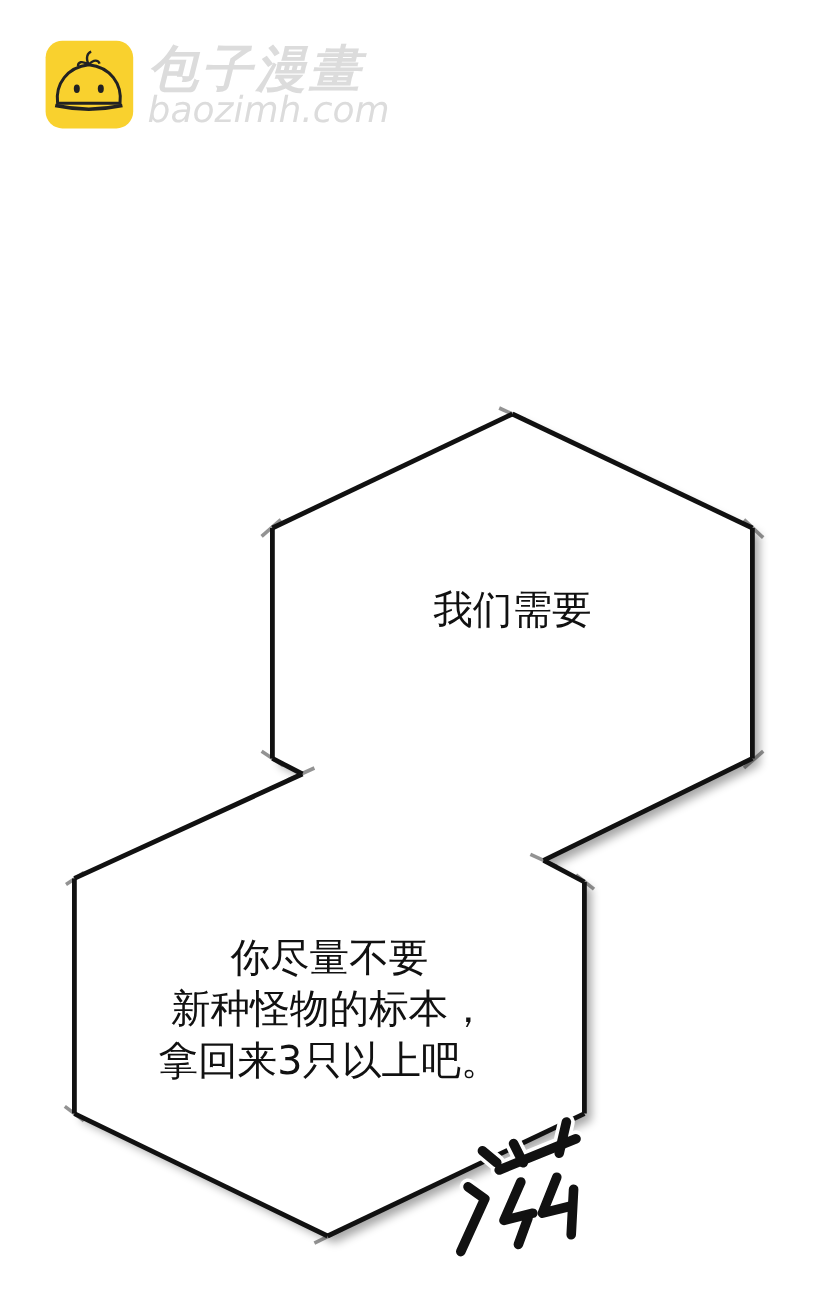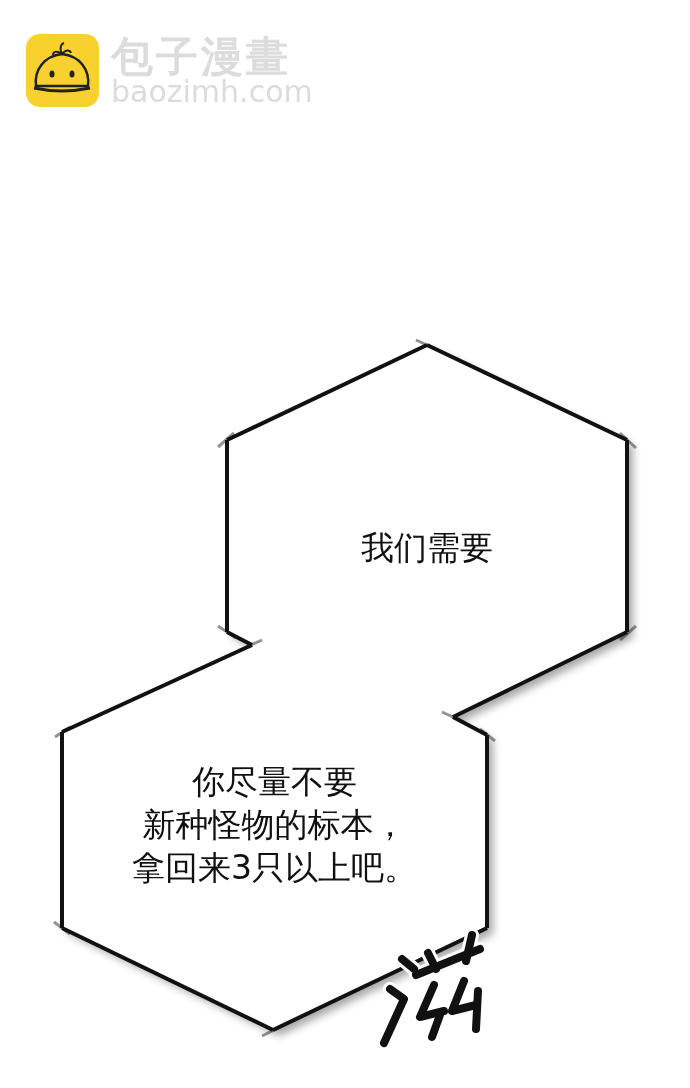--- a/index.html
+++ b/index.html
@@ -1,27 +1,27 @@
 <!DOCTYPE html>
 <html><head>
   <meta charset="utf-8">
   <style>
     html, body { margin: 0; padding: 0; background: #ffffff; }
     body { width: 690px; height: 1088px; position: relative; overflow: hidden;
            font-family: "DejaVu Sans", sans-serif; }
-    .watermark { position: absolute; left: 26px; top: 34px; display: flex; align-items: flex-start; }
+    .watermark { position: absolute; left: 38px; top: 34px; display: flex; align-items: flex-end; font-style: italic; }
     .logo-icon { width: 73px; height: 73px; background: #f9d12e; border-radius: 14px; position: relative; }
     .wm-text { margin-left: 12px; display: flex; flex-direction: column; }
     .wm-cn { font-size: 42px; color: #dcdcdc; letter-spacing: 3px; line-height: 46px; font-weight: bold; }
     .wm-url { font-size: 30px; color: #dcdcdc; line-height: 28px; margin-top: -2px; }
     svg.panel { position: absolute; left: 0; top: 0; }
     .bubble-text { position: absolute; text-align: center; color: #111;
                    font-family: "DejaVu Sans", sans-serif; font-size: 33px; line-height: 43px; }
-    .b1 { left: 227px; width: 400px; top: 486px; margin-top: 40px; }
-    .b2 { left: 62px; width: 425px; top: 760px; }
+    .b1 { left: 227px; width: 400px; top: 486px; }
+    .b2 { left: 62px; width: 425px; top: 776px; }
     .sfx { position: absolute; left: 372px; top: 925px; width: 130px; height: 130px; }
   </style>
 </head>
 <body>
 
 <div class="watermark">
   <div class="logo-icon">
     <svg width="73" height="73" viewBox="0 0 73 73">
       <path d="M10 52 C8 36 18 22 36 20 C54 22 64 36 62 52 Z" fill="#f9d12e" stroke="#222" stroke-width="2.5"></path>
       <path d="M36 20 C33 14 35 10 38 9 M36 20 C40 15 44 16 45 19 M36 20 C30 16 27 18 27 21" fill="none" stroke="#222" stroke-width="2"></path>

